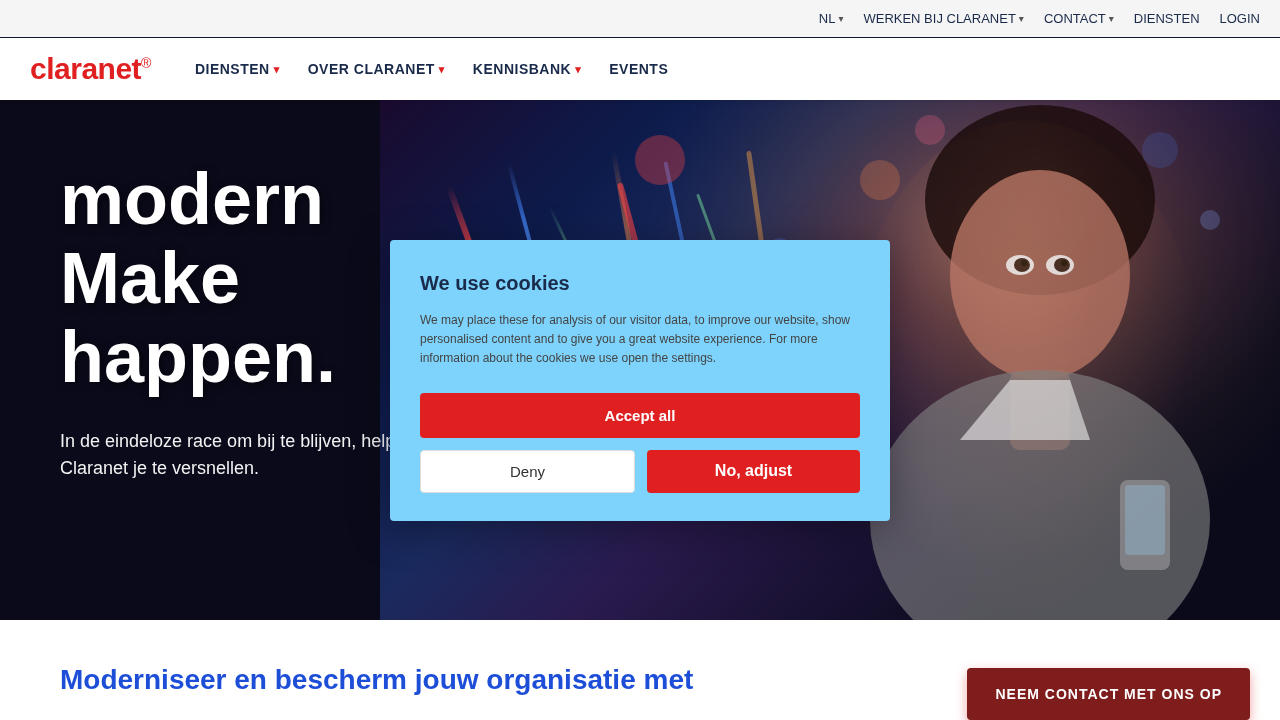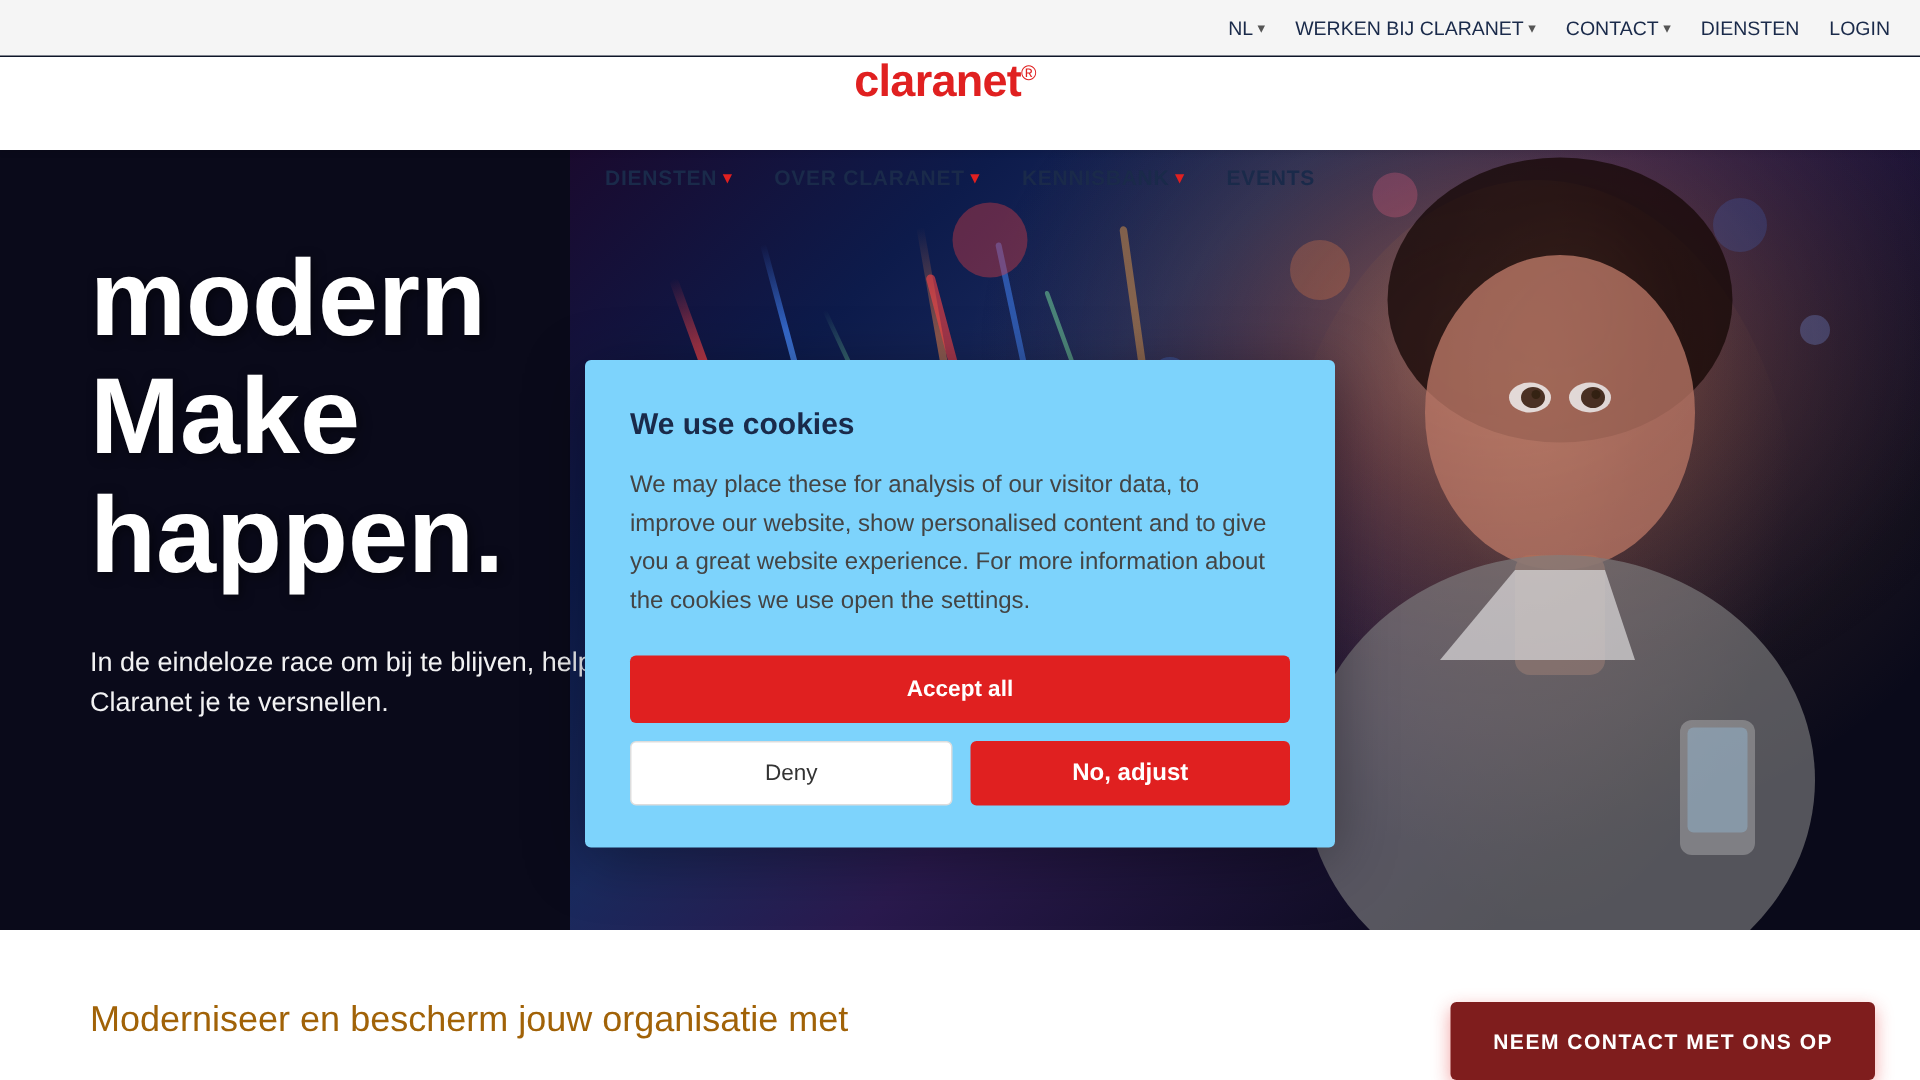--- a/index.html
+++ b/index.html
@@ -34,25 +34,24 @@
       color: #1a2a4a;
     }
 
     
     .main-nav {
       background: #fff;
       height: 62px;
       display: flex;
       align-items: center;
       padding: 0 30px;
-      gap: 30px;
+      gap: 14px;
       box-shadow: 0 2px 4px rgba(0,0,0,0.08);
       position: relative;
       z-index: 10;
-      flex-direction: column;
     }
     .logo-area {
       display: flex;
       align-items: center;
       margin-right: 20px;
     }
     .nav-items {
       display: flex;
       align-items: center;
       gap: 8px;
@@ -174,23 +173,23 @@
     
     .bottom-section {
       background: #fff;
       height: 120px;
       display: flex;
       align-items: center;
       padding: 0 60px;
       position: relative;
     }
     .bottom-heading {
-      font-size: 24px;
-      font-weight: 400;
-      color: #a16207;
+      font-size: 28px;
+      font-weight: 700;
+      color: #1d4ed8;
     }
 
     
     .contact-cta {
       position: absolute;
       right: 30px;
       bottom: 20px;
       background: #7f1d1d;
       color: #fff;
       font-size: 14px;
@@ -226,21 +225,21 @@
       box-shadow: 0 8px 40px rgba(0,0,0,0.35);
       pointer-events: all;
     }
     .cookie-title {
       font-size: 20px;
       font-weight: 700;
       color: #1a2a4a;
       margin-bottom: 16px;
     }
     .cookie-text {
-      font-size: 16px;
+      font-size: 12px;
       color: #444;
       line-height: 1.6;
       margin-bottom: 24px;
     }
     .cookie-btn-accept {
       display: block;
       width: 100%;
       background: #e02020;
       color: #fff;
       font-size: 15px;

